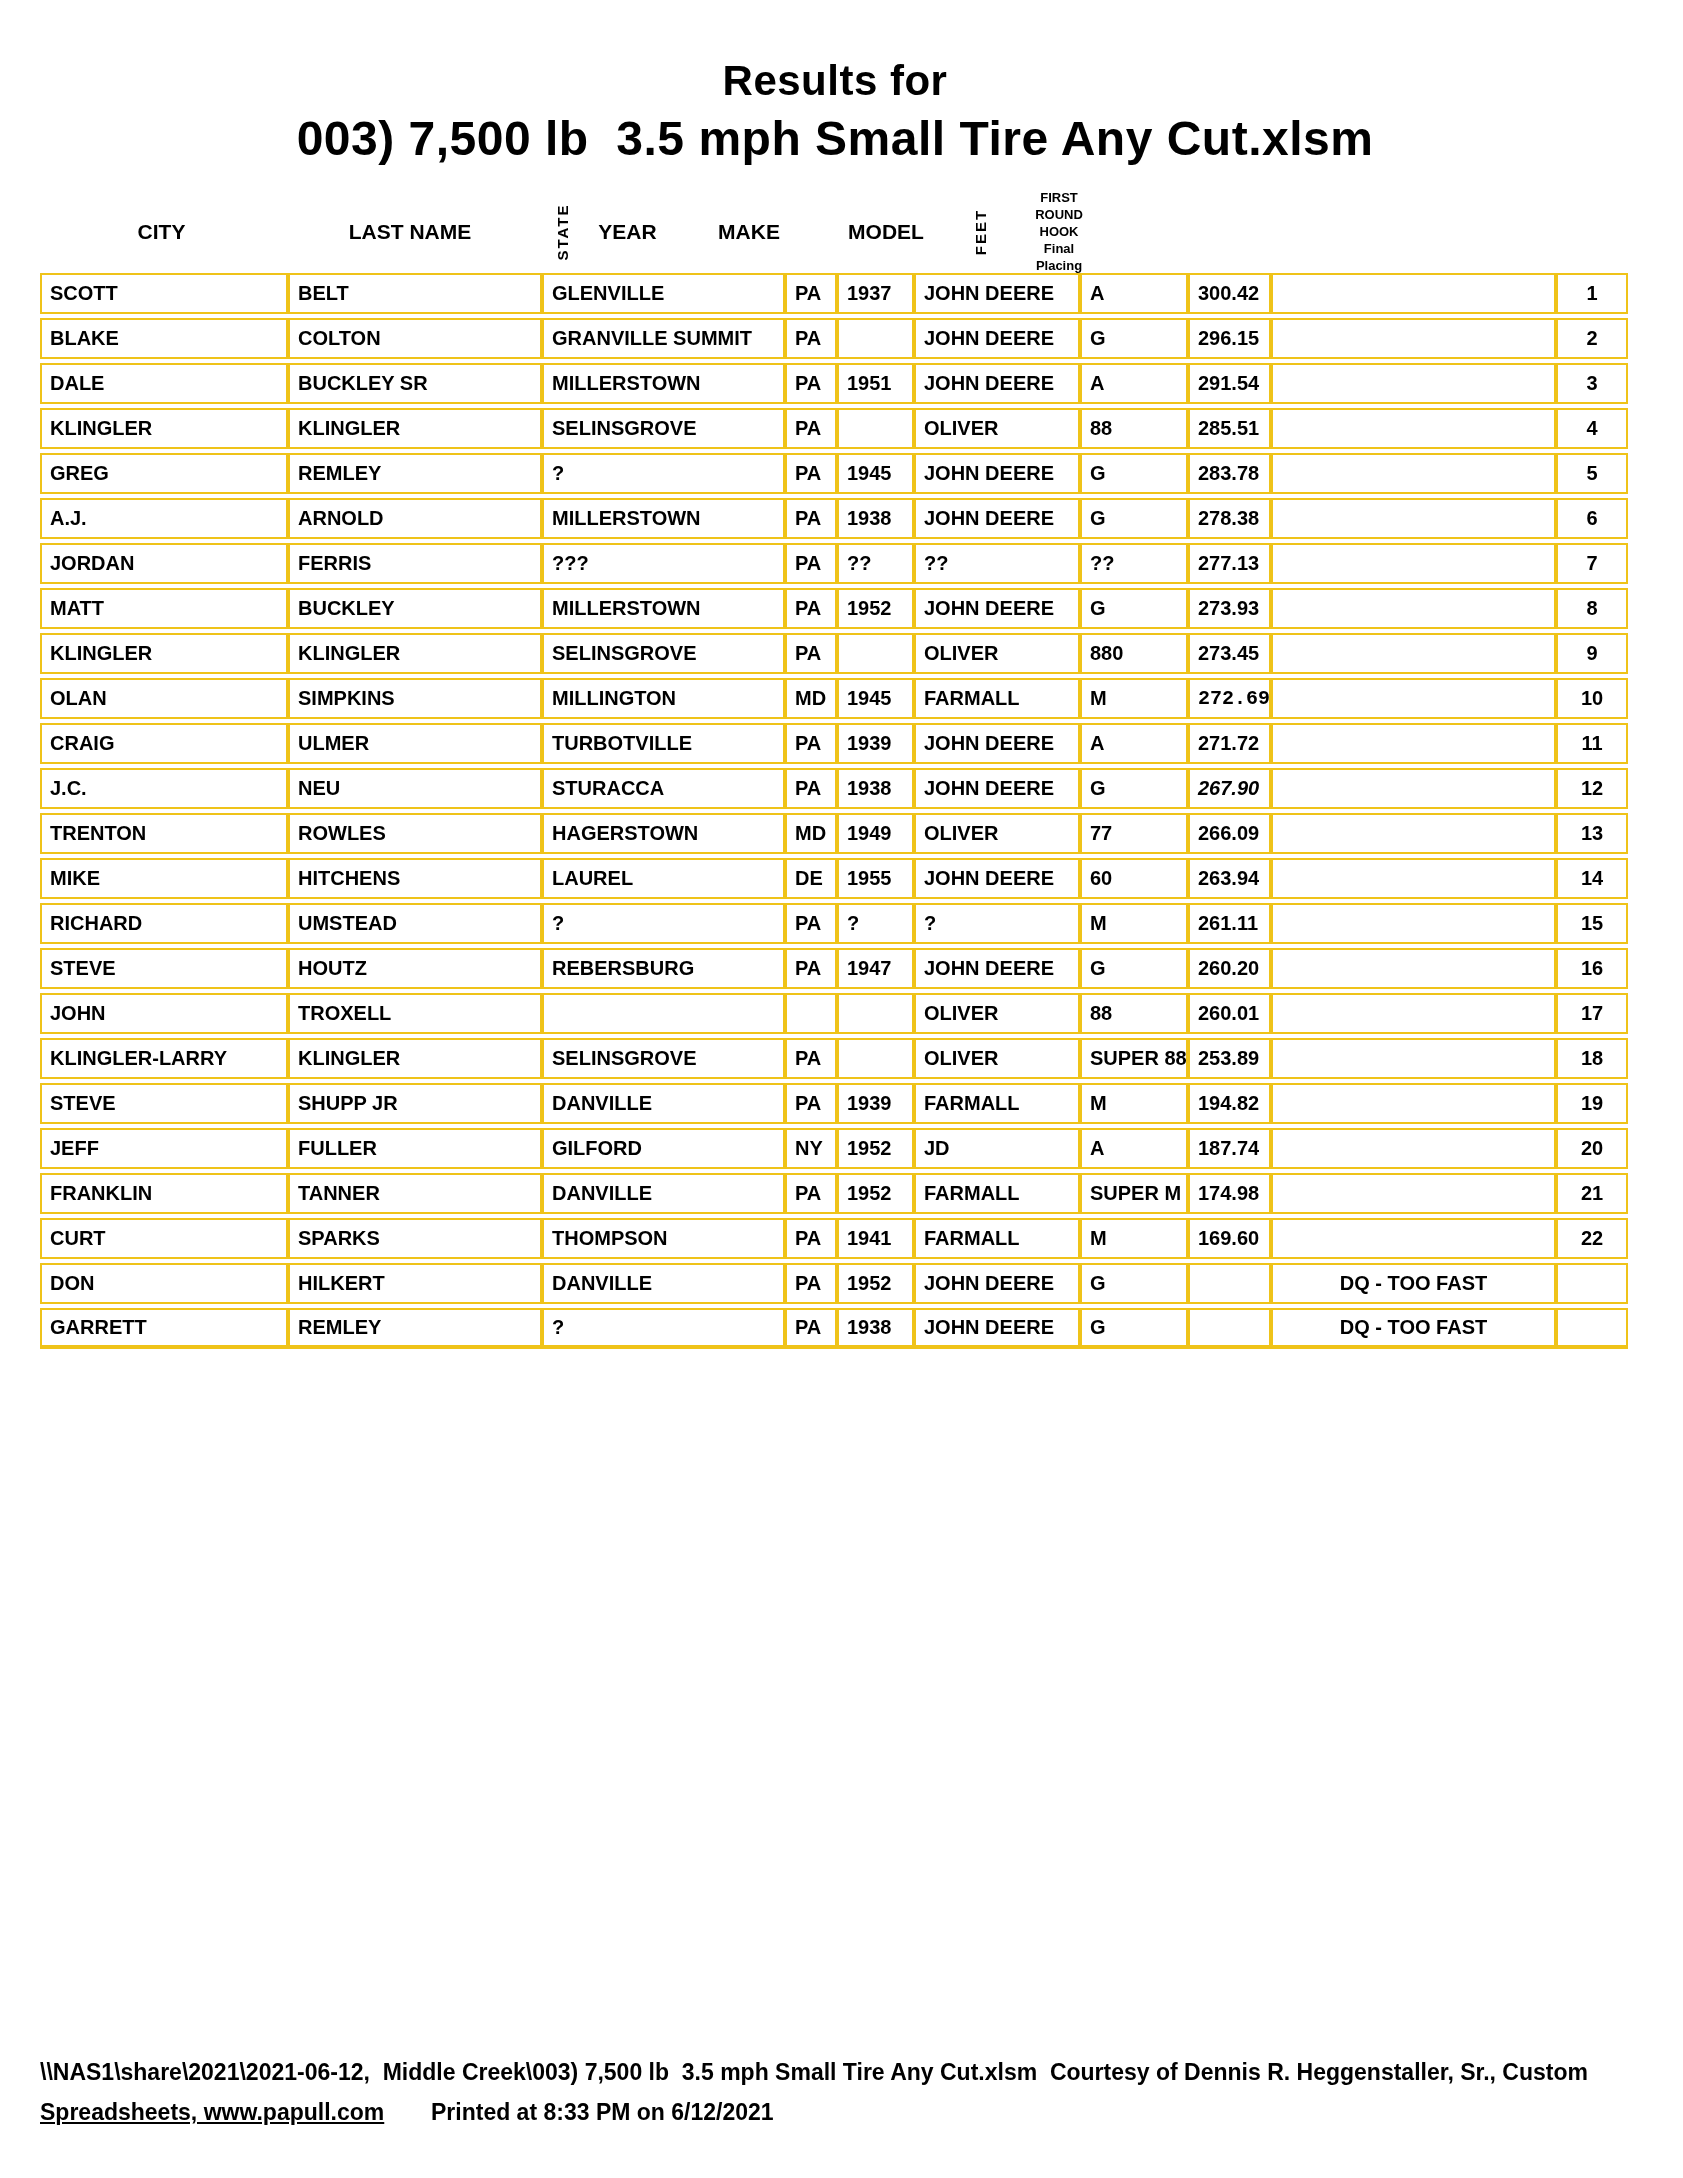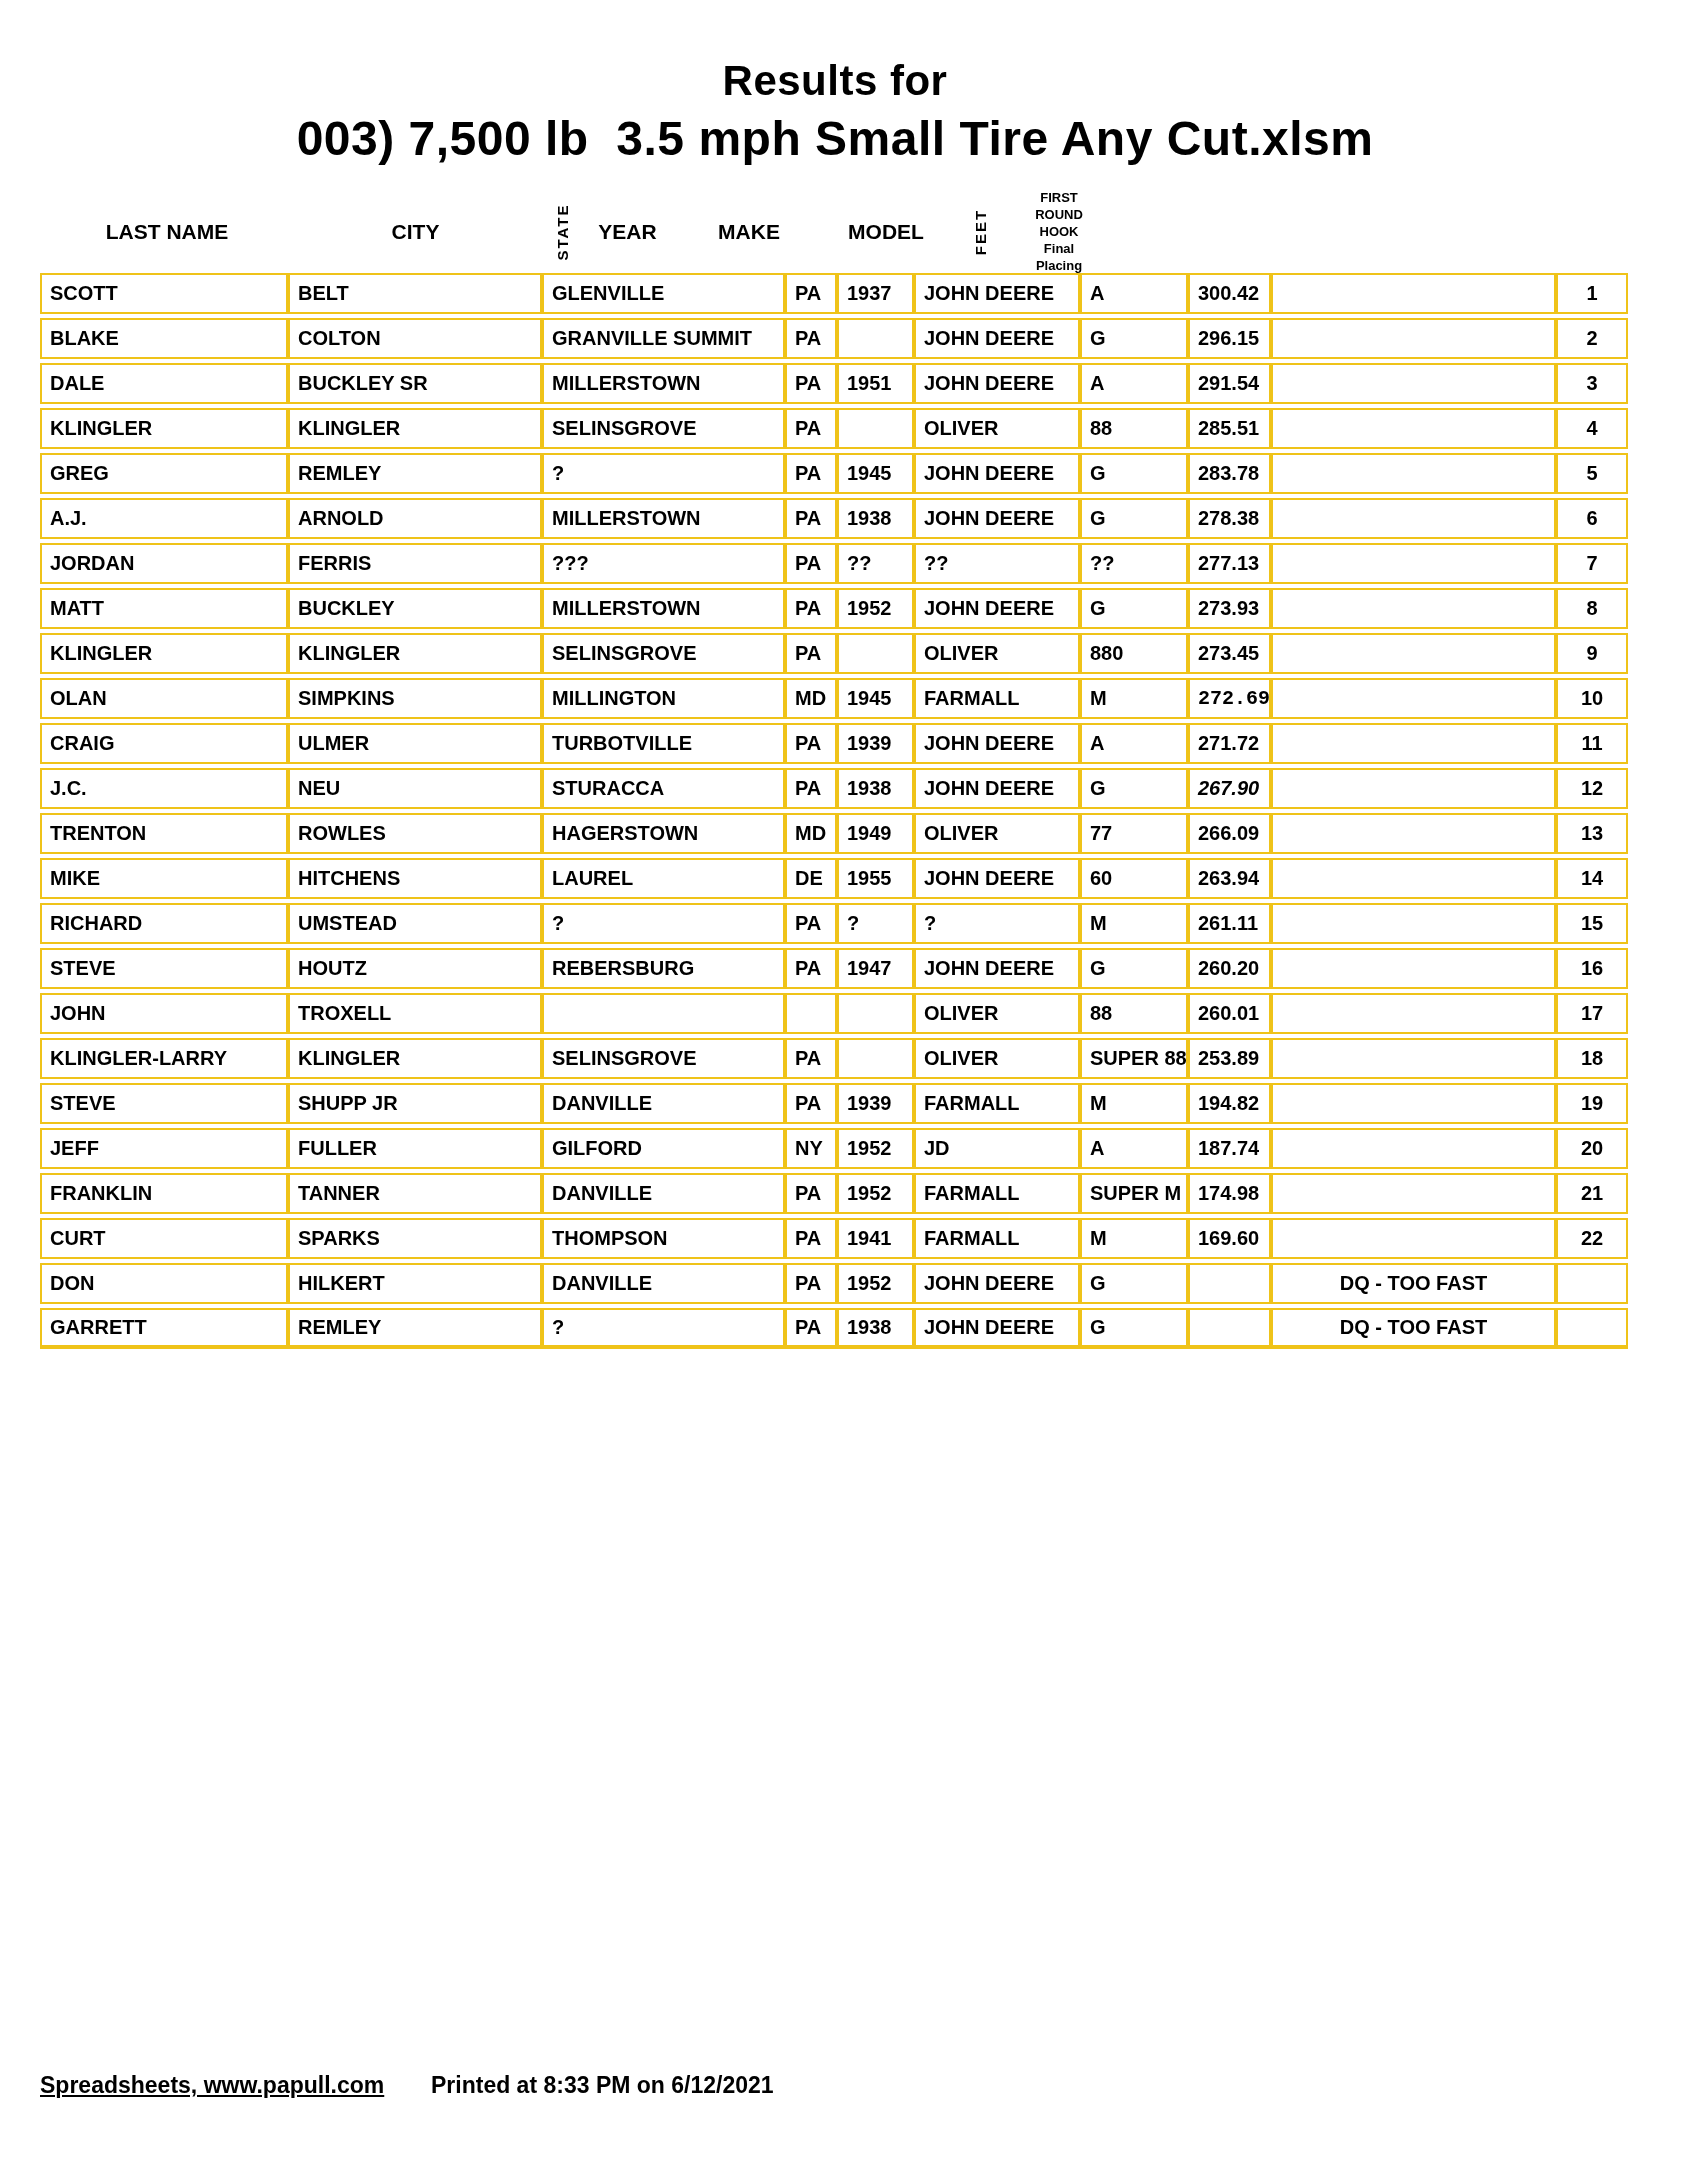--- a/index.html
+++ b/index.html
@@ -48,22 +48,22 @@
   #footer .f-line2 { position: relative; display: block; margin-top: 13px; height: 28px; text-decoration: underline; }
   #footer .f-line2 .right { position: absolute; left: 391px; top: 0; white-space: pre; }
 </style>
 </head>
 <body>
 
 <div class="title-block" id="title1">Results for</div>
 <div class="title-block" id="title2">003) 7,500 lb  3.5 mph Small Tire Any Cut.xlsm</div>
 
 <div id="table-header">
+    <div class="header-cell" style="width: 243px;">CITY</div>
     <div class="header-cell" style="width: 254px;">LAST NAME</div>
-    <div class="header-cell" style="width: 243px;">CITY</div>
     <div class="header-cell" style="width: 52px;">
       <div class="rot">STATE</div>
     </div>
     <div class="header-cell" style="width: 77px;">YEAR</div>
     <div class="header-cell" style="width: 166px;">MAKE</div>
     <div class="header-cell" style="width: 108px;">MODEL</div>
     <div class="header-cell" style="width: 83px;">
       <div class="rot">FEET</div>
     </div>
     <div class="header-cell small" style="width: 72px; flex-direction: column; justify-content: center;">
@@ -358,18 +358,19 @@
       <div class="t-cell" style="width: 77px;">1938</div>
       <div class="t-cell" style="width: 166px;">JOHN DEERE</div>
       <div class="t-cell" style="width: 108px;">G</div>
       <div class="t-cell" style="width: 83px;"></div>
       <div class="t-cell center" style="width: 285px;">DQ - TOO FAST</div>
       <div class="t-cell center" style="width: 72px;"></div>
     </div>
   </div>
 
 <div id="footer">
+  <span class="f-line1">\\NAS1\share\2021\2021-06-12,  Middle Creek\003) 7,500 lb  3.5 mph Small Tire Any Cut.xlsm  Courtesy of Dennis R. Heggenstaller, Sr., Custom</span>
   <span class="f-line2">
     <span class="left">Spreadsheets, www.papull.com</span>
     <span class="right">Printed at 8:33 PM on 6/12/2021</span>
   </span>
 </div>
 
 
 </body></html>

